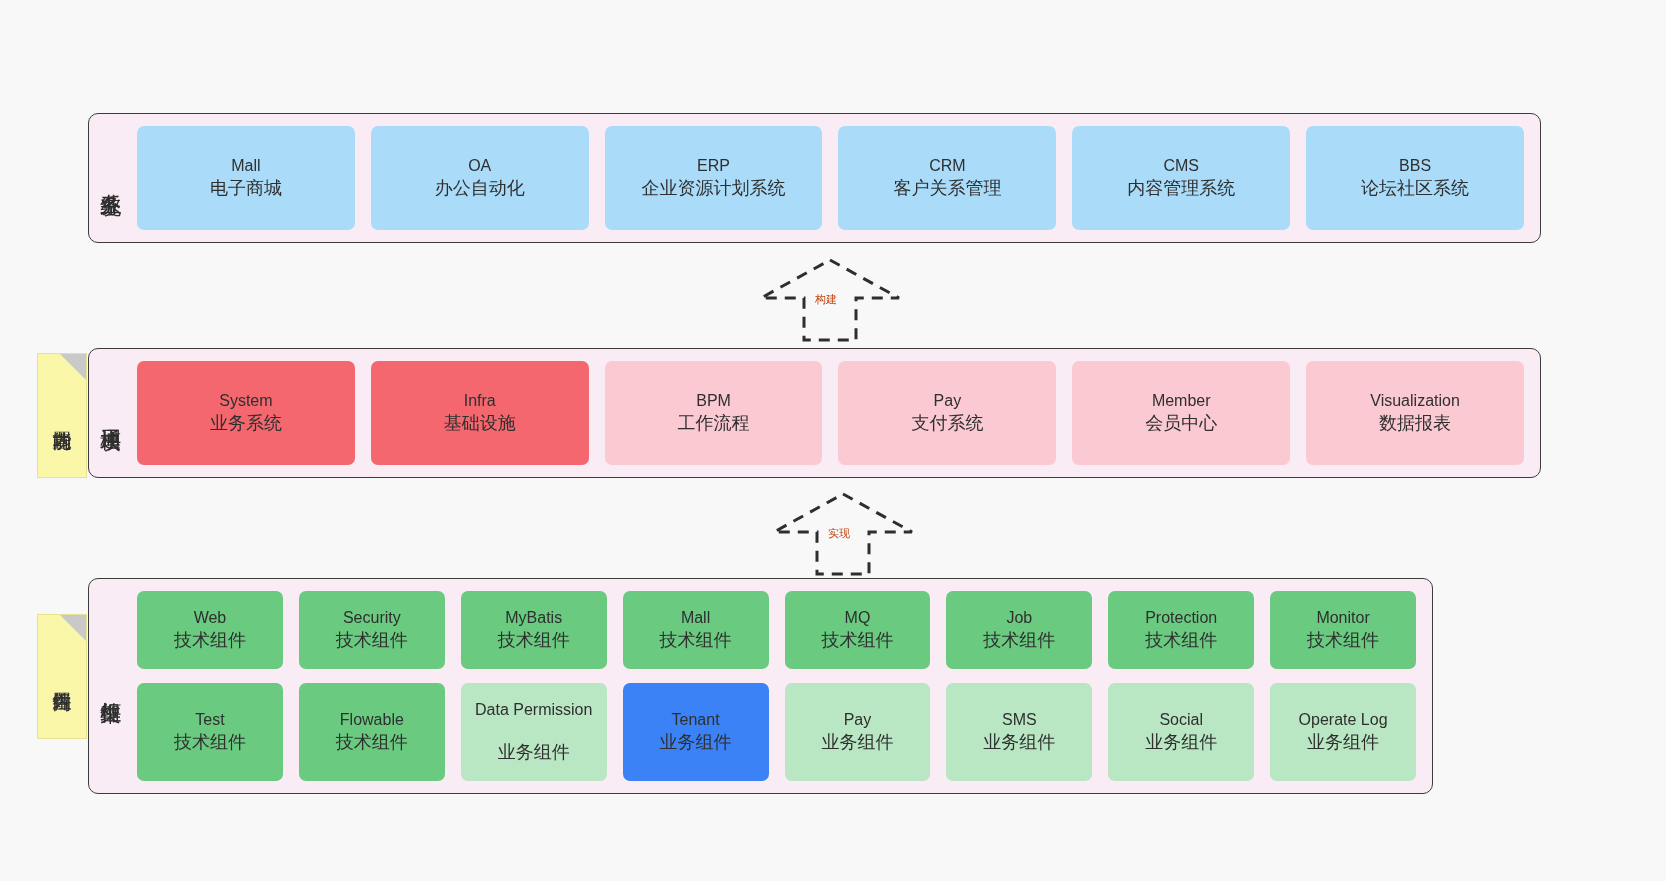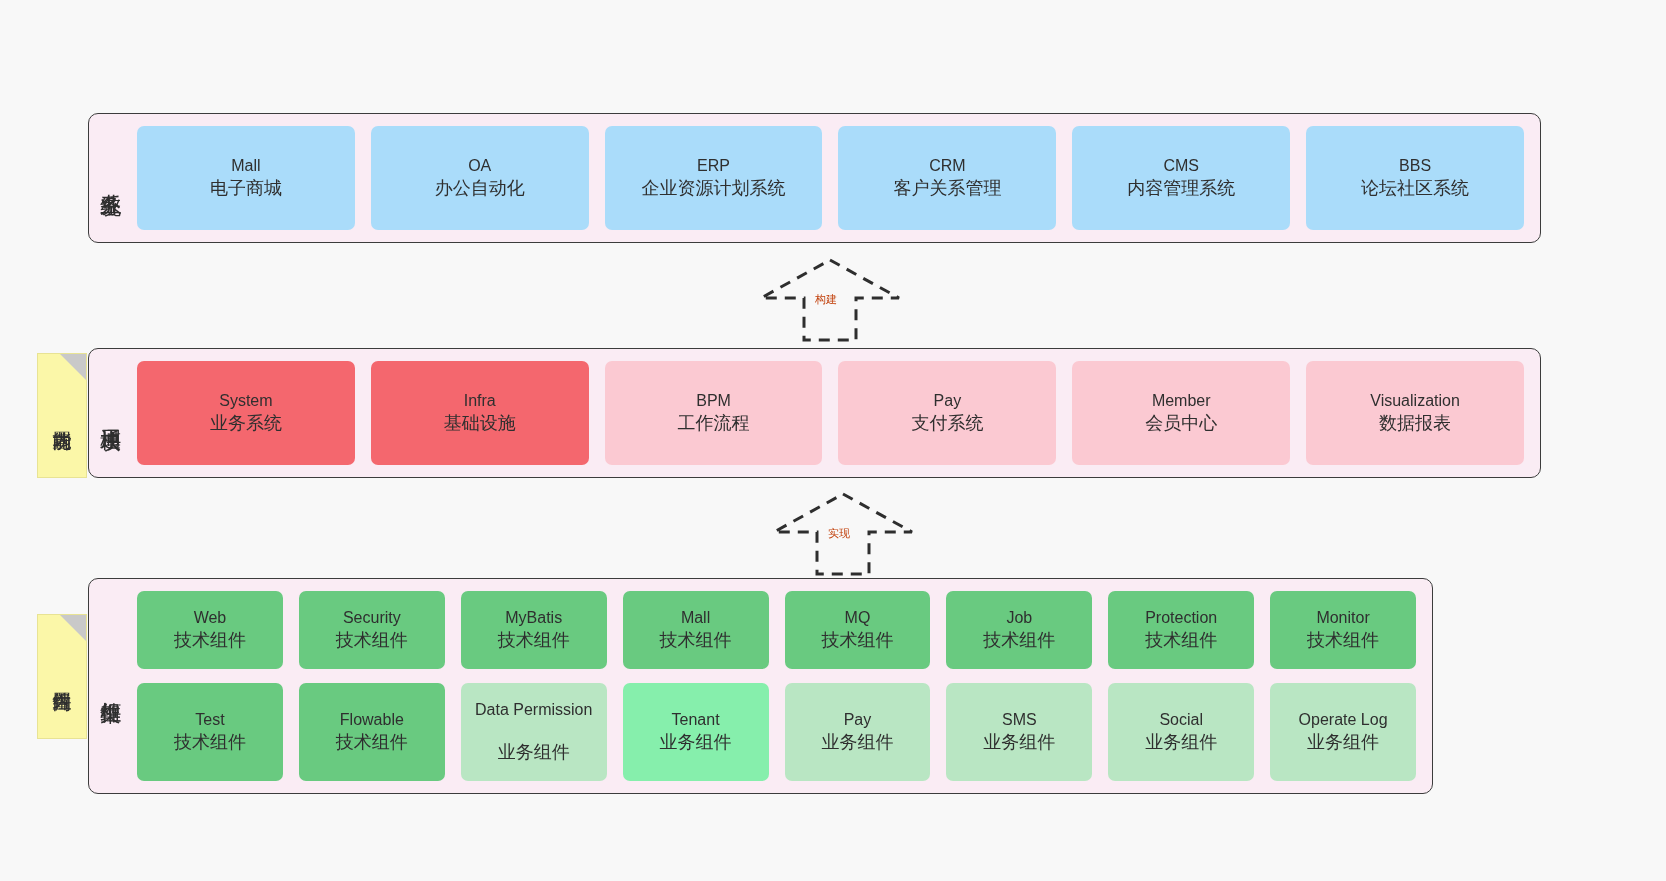--- a/index.html
+++ b/index.html
@@ -251,21 +251,21 @@
             <div class="t2">技术组件</div>
           </div>
           <div class="card c-green" style="background: rgb(105, 202, 128);">
             <div class="t1">Flowable</div>
             <div class="t2">技术组件</div>
           </div>
           <div class="card c-greenlite" style="background: rgb(185, 230, 195); gap: 20px;">
             <div class="t1">Data Permission</div>
             <div class="t2">业务组件</div>
           </div>
-          <div class="card c-greenlite" style="background: #86efac;">
+          <div class="card c-greenlite" style="background: #3b82f6;">
             <div class="t1">Tenant</div>
             <div class="t2">业务组件</div>
           </div>
           <div class="card c-greenlite" style="background: rgb(185, 230, 195);">
             <div class="t1">Pay</div>
             <div class="t2">业务组件</div>
           </div>
           <div class="card c-greenlite" style="background: rgb(185, 230, 195);">
             <div class="t1">SMS</div>
             <div class="t2">业务组件</div>

